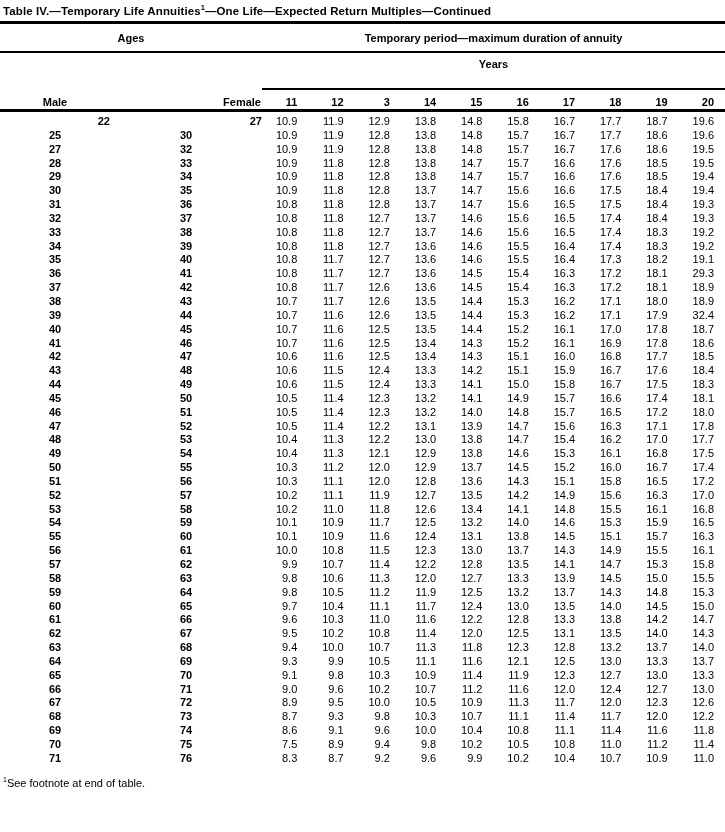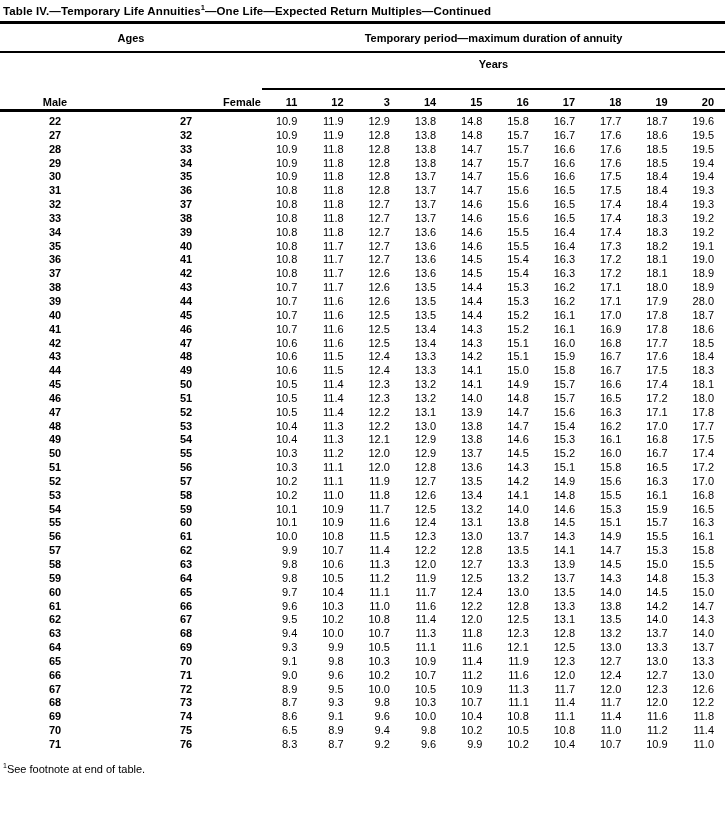--- a/index.html
+++ b/index.html
@@ -47,21 +47,21 @@
   th.female-h { text-align: right; }
   th.year-h   { text-align: right; padding-right: 11px; }
 
   tbody td {
     font-size: 11px;
     height: 13.85px;
     line-height: 13.85px;
     padding: 0;
     white-space: nowrap;
   }
-  tbody tr:first-child td { padding-top: 3px; }
+  tbody tr:first-child td { padding-top: 3px; text-align: right; }
   td.age { font-weight: bold; text-align: center; }
   td.val { text-align: right; padding-right: 11px; font-weight: normal; }
 
   .footnote {
     font-size: 11px;
     padding: 11px 0 0 3px;
   }
   .footnote sup { font-size: 7px; }
 </style>
 </head>
@@ -119,20 +119,34 @@
           <td class="val">12.9</td>
           <td class="val">13.8</td>
           <td class="val">14.8</td>
           <td class="val">15.8</td>
           <td class="val">16.7</td>
           <td class="val">17.7</td>
           <td class="val">18.7</td>
           <td class="val">19.6</td>
         </tr>
         <tr>
+          <td class="age">25</td>
+          <td class="age">30</td>
+          <td class="val">10.9</td>
+          <td class="val">11.9</td>
+          <td class="val">12.8</td>
+          <td class="val">13.8</td>
+          <td class="val">14.8</td>
+          <td class="val">15.7</td>
+          <td class="val">16.7</td>
+          <td class="val">17.7</td>
+          <td class="val">18.6</td>
+          <td class="val">19.6</td>
+        </tr>
+        <tr>
           <td class="age">27</td>
           <td class="age">32</td>
           <td class="val">10.9</td>
           <td class="val">11.9</td>
           <td class="val">12.8</td>
           <td class="val">13.8</td>
           <td class="val">14.8</td>
           <td class="val">15.7</td>
           <td class="val">16.7</td>
           <td class="val">17.6</td>
@@ -256,21 +270,21 @@
           <td class="age">41</td>
           <td class="val">10.8</td>
           <td class="val">11.7</td>
           <td class="val">12.7</td>
           <td class="val">13.6</td>
           <td class="val">14.5</td>
           <td class="val">15.4</td>
           <td class="val">16.3</td>
           <td class="val">17.2</td>
           <td class="val">18.1</td>
-          <td class="val">19.0</td>
+          <td class="val">29.3</td>
         </tr>
         <tr>
           <td class="age">37</td>
           <td class="age">42</td>
           <td class="val">10.8</td>
           <td class="val">11.7</td>
           <td class="val">12.6</td>
           <td class="val">13.6</td>
           <td class="val">14.5</td>
           <td class="val">15.4</td>
@@ -298,21 +312,21 @@
           <td class="age">44</td>
           <td class="val">10.7</td>
           <td class="val">11.6</td>
           <td class="val">12.6</td>
           <td class="val">13.5</td>
           <td class="val">14.4</td>
           <td class="val">15.3</td>
           <td class="val">16.2</td>
           <td class="val">17.1</td>
           <td class="val">17.9</td>
-          <td class="val">28.0</td>
+          <td class="val">32.4</td>
         </tr>
         <tr>
           <td class="age">40</td>
           <td class="age">45</td>
           <td class="val">10.7</td>
           <td class="val">11.6</td>
           <td class="val">12.5</td>
           <td class="val">13.5</td>
           <td class="val">14.4</td>
           <td class="val">15.2</td>
@@ -723,21 +737,21 @@
           <td class="val">10.4</td>
           <td class="val">10.8</td>
           <td class="val">11.1</td>
           <td class="val">11.4</td>
           <td class="val">11.6</td>
           <td class="val">11.8</td>
         </tr>
         <tr>
           <td class="age">70</td>
           <td class="age">75</td>
-          <td class="val">6.5</td>
+          <td class="val">7.5</td>
           <td class="val">8.9</td>
           <td class="val">9.4</td>
           <td class="val">9.8</td>
           <td class="val">10.2</td>
           <td class="val">10.5</td>
           <td class="val">10.8</td>
           <td class="val">11.0</td>
           <td class="val">11.2</td>
           <td class="val">11.4</td>
         </tr>

